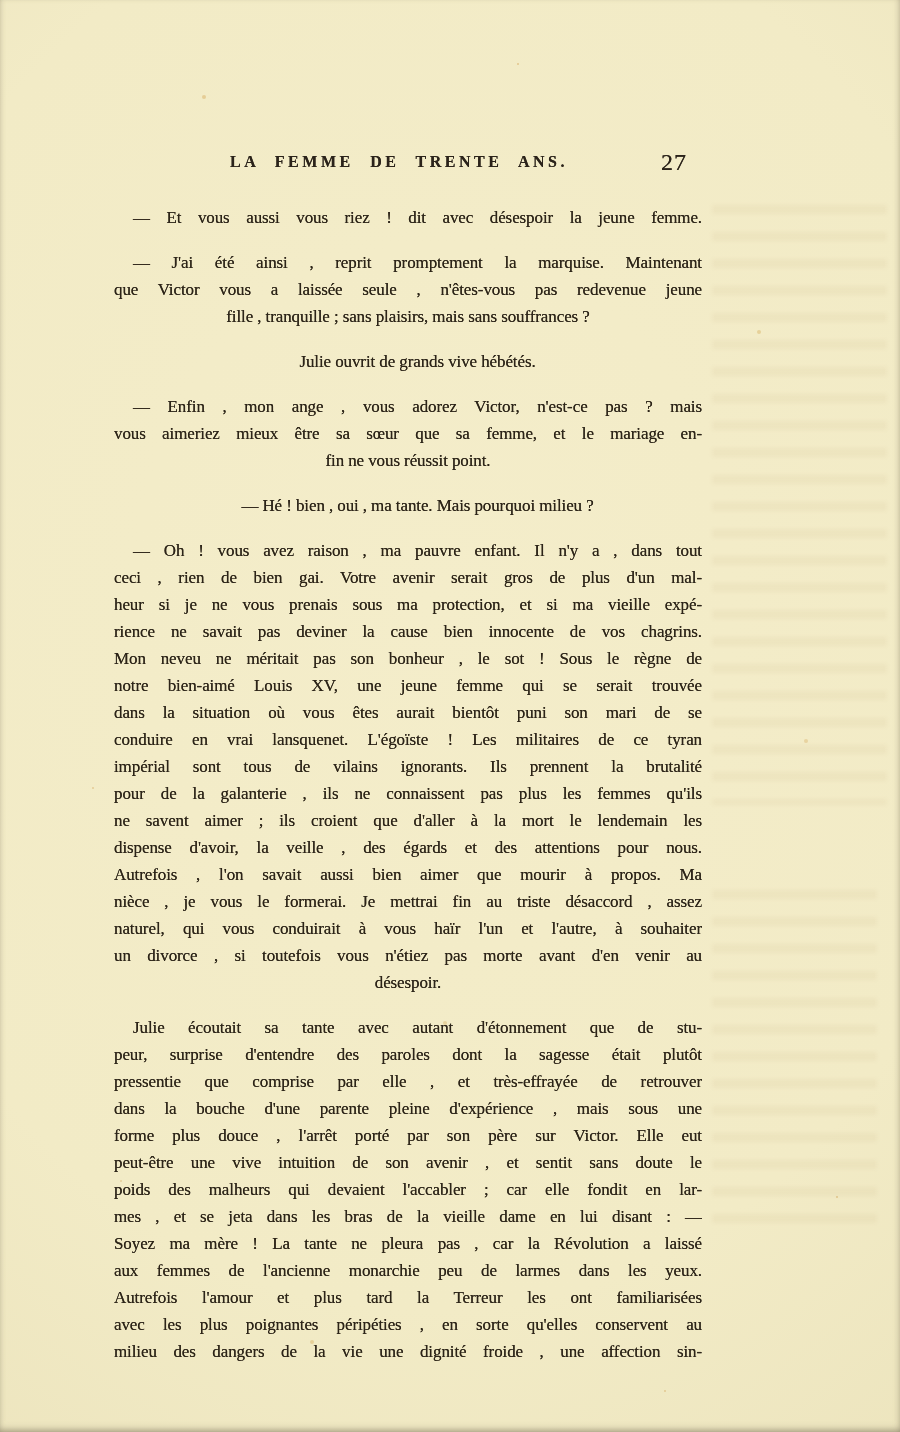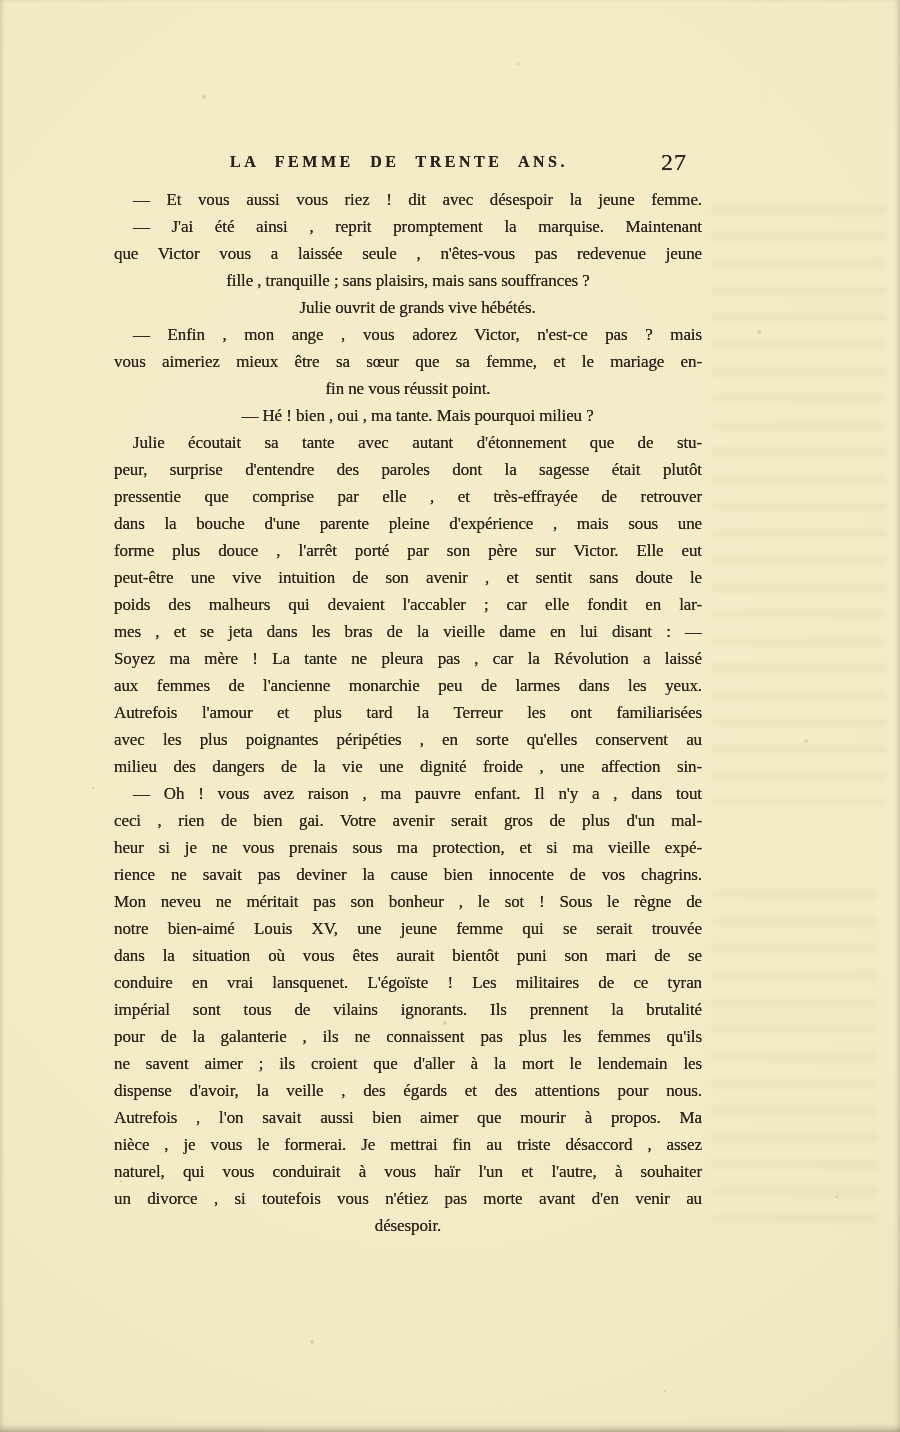--- a/index.html
+++ b/index.html
@@ -81,21 +81,21 @@
   }
   .para { margin: 0; padding: 0; }
   .ln {
     display: block;
     height: 27px;
     overflow: hidden;
     text-align: center;
     white-space: normal;
   }
   .jl { text-align: justify; text-align-last: justify; }
-  .ind { text-indent: 19px; }
+  .ind { text-indent: 19px; margin-top: 18px; }
 </style>
 </head>
 <body>
 
 <div class="scan-page">
   <div class="speckles"></div>
   <div class="ghost ghost-right-top"></div>
   <div class="ghost ghost-right-bottom"></div>
 
   <div class="running-head">
@@ -123,49 +123,49 @@
       <span class="ln ind jl">— Enfin , mon ange , vous adorez Victor, n'est-ce pas ? mais</span>
       <span class="ln jl">vous aimeriez mieux être sa sœur que sa femme, et le mariage en-</span>
       <span class="ln">fin ne vous réussit point.</span>
     </p>
 
     <p class="para">
       <span class="ln ind">— Hé ! bien , oui , ma tante. Mais pourquoi milieu ?</span>
     </p>
 
     <p class="para">
-      <span class="ln ind jl">Julie écoutait sa tante avec autant d'étonnement que de stu-</span>
-      <span class="ln jl">peur, surprise d'entendre des paroles dont la sagesse était plutôt</span>
-      <span class="ln jl">pressentie que comprise par elle , et très-effrayée de retrouver</span>
-      <span class="ln jl">dans la bouche d'une parente pleine d'expérience , mais sous une</span>
-      <span class="ln jl">forme plus douce , l'arrêt porté par son père sur Victor. Elle eut</span>
-      <span class="ln jl">peut-être une vive intuition de son avenir , et sentit sans doute le</span>
-      <span class="ln jl">poids des malheurs qui devaient l'accabler ; car elle fondit en lar-</span>
-      <span class="ln jl">mes , et se jeta dans les bras de la vieille dame en lui disant : —</span>
-      <span class="ln jl">Soyez ma mère ! La tante ne pleura pas , car la Révolution a laissé</span>
-      <span class="ln jl">aux femmes de l'ancienne monarchie peu de larmes dans les yeux.</span>
-      <span class="ln jl">Autrefois l'amour et plus tard la Terreur les ont familiarisées</span>
-      <span class="ln jl">avec les plus poignantes péripéties , en sorte qu'elles conservent au</span>
-      <span class="ln jl">milieu des dangers de la vie une dignité froide , une affection sin-</span>
-    </p>
-
-    <p class="para">
       <span class="ln ind jl">— Oh ! vous avez raison , ma pauvre enfant. Il n'y a , dans tout</span>
       <span class="ln jl">ceci , rien de bien gai. Votre avenir serait gros de plus d'un mal-</span>
       <span class="ln jl">heur si je ne vous prenais sous ma protection, et si ma vieille expé-</span>
       <span class="ln jl">rience ne savait pas deviner la cause bien innocente de vos chagrins.</span>
       <span class="ln jl">Mon neveu ne méritait pas son bonheur , le sot ! Sous le règne de</span>
       <span class="ln jl">notre bien-aimé Louis XV, une jeune femme qui se serait trouvée</span>
       <span class="ln jl">dans la situation où vous êtes aurait bientôt puni son mari de se</span>
       <span class="ln jl">conduire en vrai lansquenet. L'égoïste ! Les militaires de ce tyran</span>
       <span class="ln jl">impérial sont tous de vilains ignorants. Ils prennent la brutalité</span>
       <span class="ln jl">pour de la galanterie , ils ne connaissent pas plus les femmes qu'ils</span>
       <span class="ln jl">ne savent aimer ; ils croient que d'aller à la mort le lendemain les</span>
       <span class="ln jl">dispense d'avoir, la veille , des égards et des attentions pour nous.</span>
       <span class="ln jl">Autrefois , l'on savait aussi bien aimer que mourir à propos. Ma</span>
       <span class="ln jl">nièce , je vous le formerai. Je mettrai fin au triste désaccord , assez</span>
       <span class="ln jl">naturel, qui vous conduirait à vous haïr l'un et l'autre, à souhaiter</span>
       <span class="ln jl">un divorce , si toutefois vous n'étiez pas morte avant d'en venir au</span>
       <span class="ln">désespoir.</span>
     </p>
 
+    <p class="para">
+      <span class="ln ind jl">Julie écoutait sa tante avec autant d'étonnement que de stu-</span>
+      <span class="ln jl">peur, surprise d'entendre des paroles dont la sagesse était plutôt</span>
+      <span class="ln jl">pressentie que comprise par elle , et très-effrayée de retrouver</span>
+      <span class="ln jl">dans la bouche d'une parente pleine d'expérience , mais sous une</span>
+      <span class="ln jl">forme plus douce , l'arrêt porté par son père sur Victor. Elle eut</span>
+      <span class="ln jl">peut-être une vive intuition de son avenir , et sentit sans doute le</span>
+      <span class="ln jl">poids des malheurs qui devaient l'accabler ; car elle fondit en lar-</span>
+      <span class="ln jl">mes , et se jeta dans les bras de la vieille dame en lui disant : —</span>
+      <span class="ln jl">Soyez ma mère ! La tante ne pleura pas , car la Révolution a laissé</span>
+      <span class="ln jl">aux femmes de l'ancienne monarchie peu de larmes dans les yeux.</span>
+      <span class="ln jl">Autrefois l'amour et plus tard la Terreur les ont familiarisées</span>
+      <span class="ln jl">avec les plus poignantes péripéties , en sorte qu'elles conservent au</span>
+      <span class="ln jl">milieu des dangers de la vie une dignité froide , une affection sin-</span>
+    </p>
+
   </div>
 </div>
 
 </body></html>

